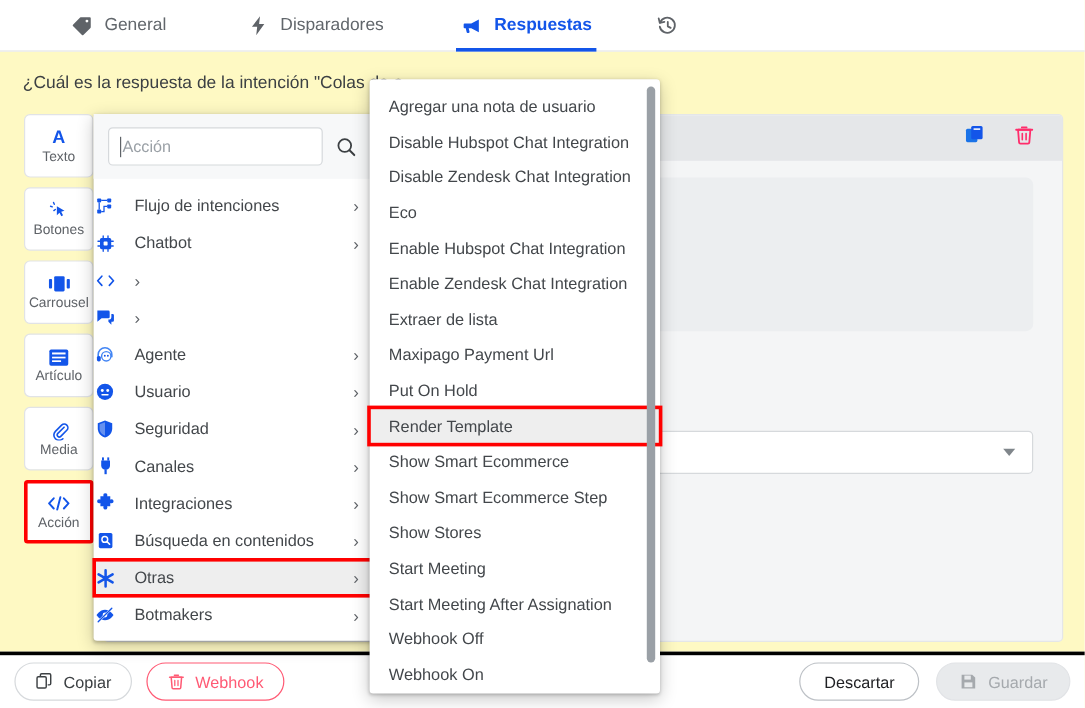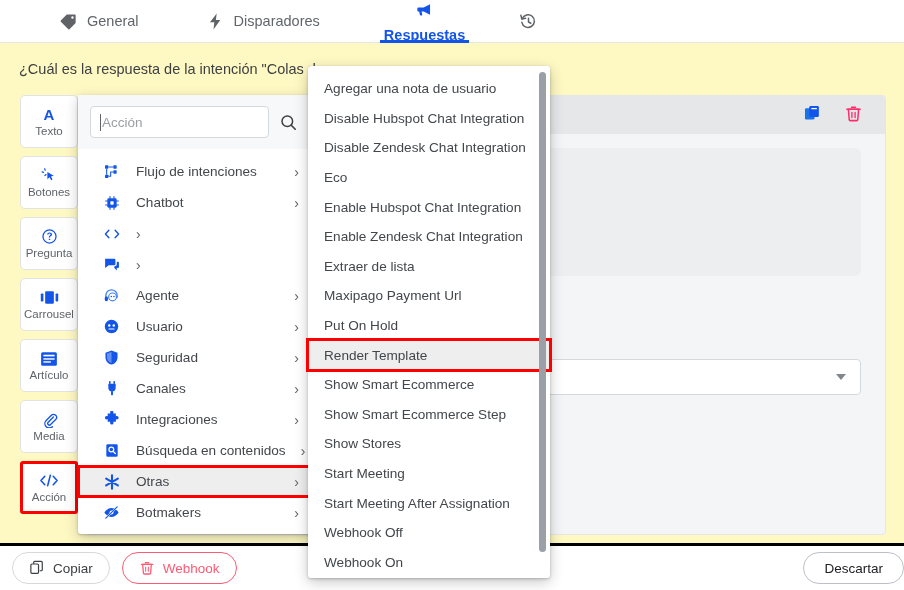--- a/index.html
+++ b/index.html
@@ -37,21 +37,21 @@
   .tab .tlabel { line-height: 1; }
   .tab.active { color: #1355e9; font-weight: 700; }
   .tab.active::after {
     content: "";
     position: absolute;
     left: 0; right: 0; bottom: 0;
     height: 3px; background: #1355e9;
   }
   .tab-general { margin-left: 55px; }
   .tab-disparadores { margin-left: 59px; }
-  .tab-respuestas { margin-left: 56px; flex-direction: column; }
+  .tab-respuestas { margin-left: 56px; }
   .tab-historial { margin-left: 46px; }
   .ticon { width: 19px; height: 19px; display: block; flex: none; }
 
   
   .question {
     position: absolute;
     left: 19px; top: 61px;
     font-size: 14.5px;
     color: #3c4043;
     white-space: nowrap;
@@ -175,21 +175,21 @@
     position: relative;
   }
   .searchbox .caretbar {
     width: 1px; height: 17px; background: #5f6368;
     margin-right: 1px;
   }
   .m1-list { padding-top: 7px; }
   .m1-item {
     height: 31px;
     display: flex; align-items: center;
-    padding: 0 13px 0 24px;
+    padding: 0 13px 0 0;
     gap: 15px;
     cursor: pointer;
     position: relative;
   }
   .m1-item .m1icon {
     width: 19px; flex: none;
     color: #1355e9;
     display: flex; align-items: center; justify-content: center;
   }
   .m1-item .m1label {
@@ -343,29 +343,20 @@
     <div class="rail-item">
       <span class="rail-glyph">
         <svg width="17" height="17" viewBox="0 0 24 24">
           <path fill="#1355e9" d="M9 7l9 5.2-3.9 1.2 2.2 4.1-2 1.1-2.2-4.1L9 17.4z"></path>
           <path stroke="#1355e9" stroke-width="1.7" stroke-linecap="round" d="M6 4.5l-.9-2M3.6 7.6l-2-.7M7.2 10.7l-1.7 1.3"></path>
         </svg>
       </span>
       <span class="rlabel">Botones</span>
     </div>
 
-    <div class="rail-item">
-      <span class="rail-glyph">
-        <svg width="17" height="17" viewBox="0 0 24 24">
-          <circle cx="12" cy="12" r="9.2" fill="none" stroke="#1355e9" stroke-width="1.8"></circle>
-          <path fill="#1355e9" d="M11 15.1h2v2h-2zM12 6.3c-1.9 0-3.3 1.2-3.4 3h1.9c.1-.9.7-1.4 1.5-1.4.8 0 1.4.5 1.4 1.2 0 .6-.3 1-1.1 1.5-.9.6-1.3 1.2-1.3 2.2v.6h1.9v-.4c0-.7.3-1.1 1.2-1.6 1-.6 1.5-1.4 1.5-2.4 0-1.6-1.4-2.7-3.6-2.7z"></path>
-        </svg>
-      </span>
-      <span class="rlabel">Pregunta</span>
-    </div>
 
     <div class="rail-item">
       <span class="rail-glyph">
         <svg width="19" height="15" viewBox="0 0 24 18">
           <rect x="1" y="4" width="3.3" height="10" rx="1" fill="#1355e9"></rect>
           <rect x="6.5" y="1" width="11" height="16" rx="1.4" fill="#1355e9"></rect>
           <rect x="19.7" y="4" width="3.3" height="10" rx="1" fill="#1355e9"></rect>
         </svg>
       </span>
       <span class="rlabel">Carrousel</span>
@@ -446,20 +437,28 @@
         <path fill="none" stroke="#ff5a74" stroke-width="1.9" stroke-linecap="round" d="M3.5 6.5h17M9.5 4h5"></path>
         <path fill="none" stroke="#ff5a74" stroke-width="1.6" stroke-linecap="round" d="M10 10.5v6.5M14 10.5v6.5"></path>
       </svg>
       <span>Webhook</span>
     </div>
 
     <div class="btn btn-descartar">
       <span>Descartar</span>
     </div>
 
+    <div class="btn btn-guardar">
+      <svg width="16" height="16" viewBox="0 0 24 24">
+        <path fill="#a5a9ad" d="M3.5 3.5h13.3L20.5 7v13.5H3.5z"></path>
+        <rect x="7" y="4.5" width="8" height="5" fill="#e8eaec"></rect>
+        <rect x="7" y="13" width="10" height="6" fill="#e8eaec"></rect>
+      </svg>
+      <span>Guardar</span>
+    </div>
   </div>
 
   <div class="menu1">
     <div class="searchrow">
       <div class="searchbox">
         <span class="caretbar"></span>
         <span>Acción</span>
       </div>
       <svg width="19" height="19" viewBox="0 0 24 24">
         <circle cx="10.5" cy="10.5" r="6.7" fill="none" stroke="#3c4043" stroke-width="1.9"></circle>

